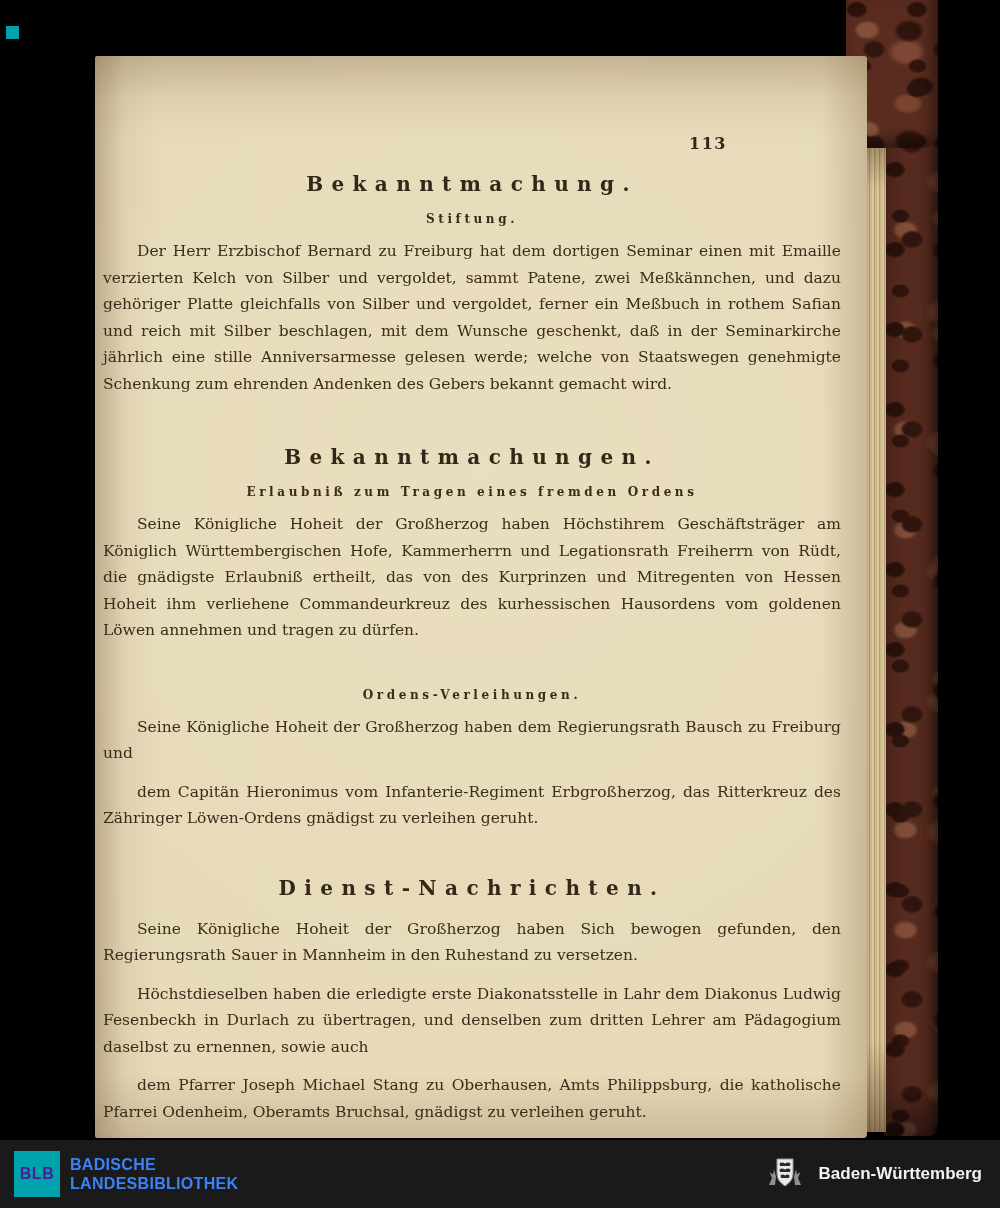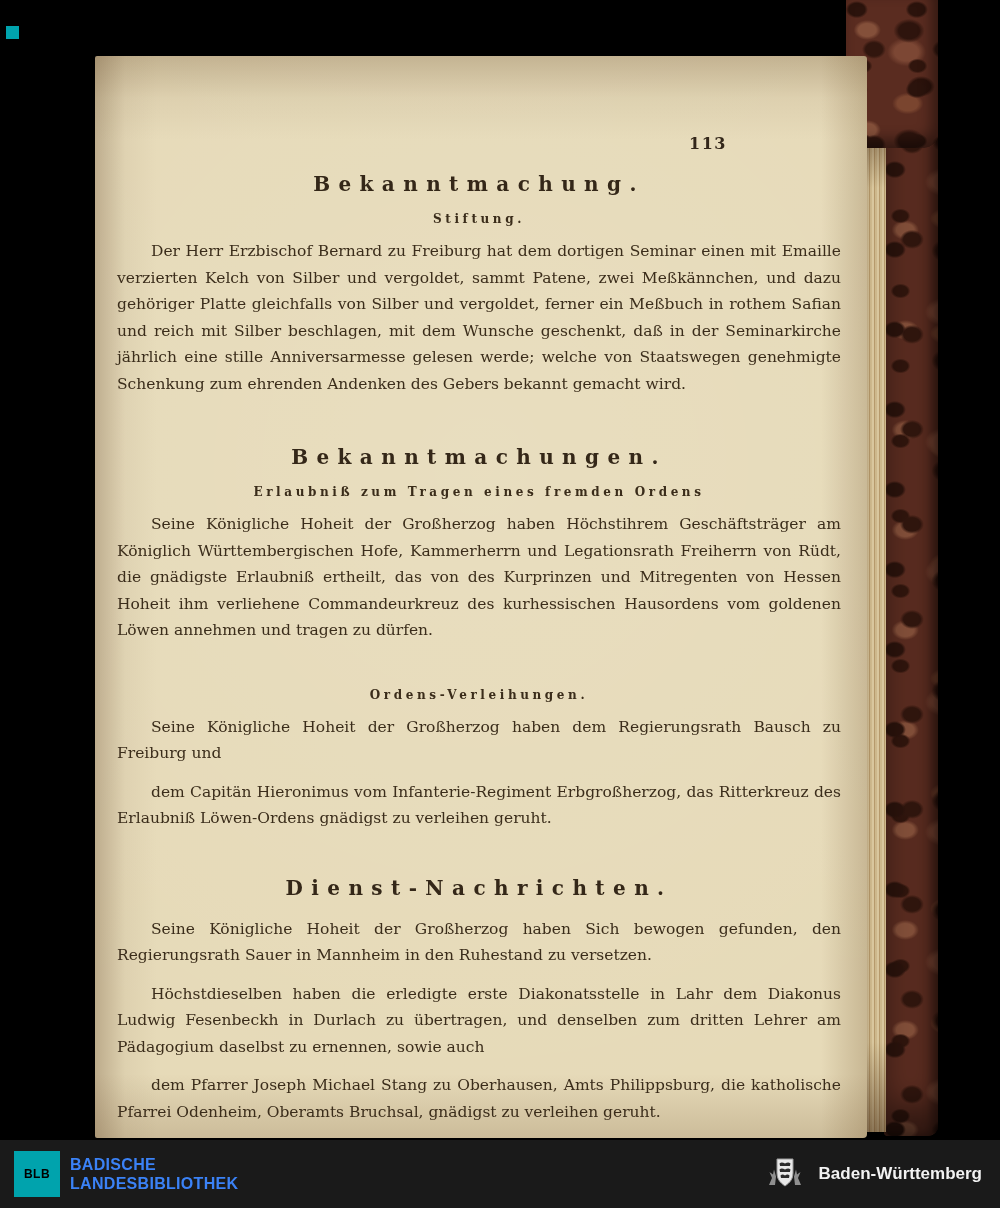--- a/index.html
+++ b/index.html
@@ -59,21 +59,21 @@
       linear-gradient(270deg, rgba(120,90,50,0.28), transparent 46px),
       linear-gradient(180deg, rgba(110,80,45,0.30), rgba(110,80,45,0.08) 42px, transparent 84px),
       linear-gradient(0deg, rgba(110,80,45,0.22), transparent 64px),
       #e6dab8;
     color:#3a2c1a;
   }
   .page-number {
     position:absolute; top:78px; right:140px;
     font-size:16px; font-weight:bold; letter-spacing:1.5px; color:#33271a;
   }
-  .content { padding:116px 26px 0 22px; }
+  .content { padding:116px 26px 0 8px; }
 
   .h-lg {
     font-size:20px; font-weight:700; letter-spacing:0.42em; text-align:center;
     color:#342718; margin:0 0 16px 0;
   }
   .h-sm {
     font-size:12px; font-weight:700; letter-spacing:0.30em; text-align:center;
     color:#3a2c1a; margin:0 0 12px 0;
   }
   .body {
@@ -86,23 +86,23 @@
   .sec-gap { margin-top:44px; }
 
   
   .footer {
     position:absolute; left:0; top:1140px; width:1000px; height:68px;
     background:#1a1a1a; z-index:5;
     display:flex; align-items:center; padding:0 14px; box-sizing:border-box;
     font-family:"Liberation Sans", "DejaVu Sans", sans-serif;
   }
   .blb-badge {
-    width:46px; height:46px; background:#00a3ad; color:#000000;
+    width:46px; height:46px; background:#00a3ad; color:#4c1d95;
     display:flex; align-items:center; justify-content:center;
-    font-weight:bold; font-size:12px; letter-spacing:0.5px; cursor:pointer;
+    font-weight:bold; font-size:16px; letter-spacing:0.5px; cursor:pointer;
   }
   .lib-name {
     margin-left:10px; color:#3b82f6; font-weight:bold; font-size:16px;
     line-height:19px; letter-spacing:0.3px;
   }
   .bw {
     margin-left:auto; display:flex; align-items:center; gap:14px;
     color:#f2f2f2; font-size:17px; font-weight:700; padding-right:4px; cursor:pointer;
   }
   .bw svg { display:block; }
@@ -126,21 +126,21 @@
       <h1 class="h-lg">Bekanntmachung.</h1>
       <h2 class="h-sm">Stiftung.</h2>
       <p class="body gap-lg">Der Herr Erzbischof Bernard zu Freiburg hat dem dortigen Seminar einen mit Emaille verzierten Kelch von Silber und vergoldet, sammt Patene, zwei Meßkännchen, und dazu gehöriger Platte gleichfalls von Silber und vergoldet, ferner ein Meßbuch in rothem Safian und reich mit Silber beschlagen, mit dem Wunsche geschenkt, daß in der Seminarkirche jährlich eine stille Anniversarmesse gelesen werde; welche von Staatswegen genehmigte Schenkung zum ehrenden Andenken des Gebers bekannt gemacht wird.</p>
 
       <h1 class="h-lg">Bekanntmachungen.</h1>
       <h2 class="h-sm">Erlaubniß zum Tragen eines fremden Ordens</h2>
       <p class="body gap-md">Seine Königliche Hoheit der Großherzog haben Höchstihrem Geschäftsträger am Königlich Württembergischen Hofe, Kammerherrn und Legationsrath Freiherrn von Rüdt, die gnädigste Erlaubniß ertheilt, das von des Kurprinzen und Mitregenten von Hessen Hoheit ihm verliehene Commandeurkreuz des kurhessischen Hausordens vom goldenen Löwen annehmen und tragen zu dürfen.</p>
 
       <h2 class="h-sm sec-gap">Ordens-Verleihungen.</h2>
       <p class="body gap-sm">Seine Königliche Hoheit der Großherzog haben dem Regierungsrath Bausch zu Freiburg und</p>
-      <p class="body gap-md">dem Capitän Hieronimus vom Infanterie-Regiment Erbgroßherzog, das Ritterkreuz des Erlaubniß Löwen-Ordens gnädigst zu verleihen geruht.</p>
+      <p class="body gap-md">dem Capitän Hieronimus vom Infanterie-Regiment Erbgroßherzog, das Ritterkreuz des Zähringer Löwen-Ordens gnädigst zu verleihen geruht.</p>
 
       <h1 class="h-lg sec-gap">Dienst-Nachrichten.</h1>
       <p class="body gap-sm">Seine Königliche Hoheit der Großherzog haben Sich bewogen gefunden, den Regierungsrath Sauer in Mannheim in den Ruhestand zu versetzen.</p>
       <p class="body gap-sm">Höchstdieselben haben die erledigte erste Diakonatsstelle in Lahr dem Diakonus Ludwig Fesenbeckh in Durlach zu übertragen, und denselben zum dritten Lehrer am Pädagogium daselbst zu ernennen, sowie auch</p>
       <p class="body">dem Pfarrer Joseph Michael Stang zu Oberhausen, Amts Philippsburg, die katholische Pfarrei Odenheim, Oberamts Bruchsal, gnädigst zu verleihen geruht.</p>
 
     </div>
   </div>
 
   <footer class="footer">

